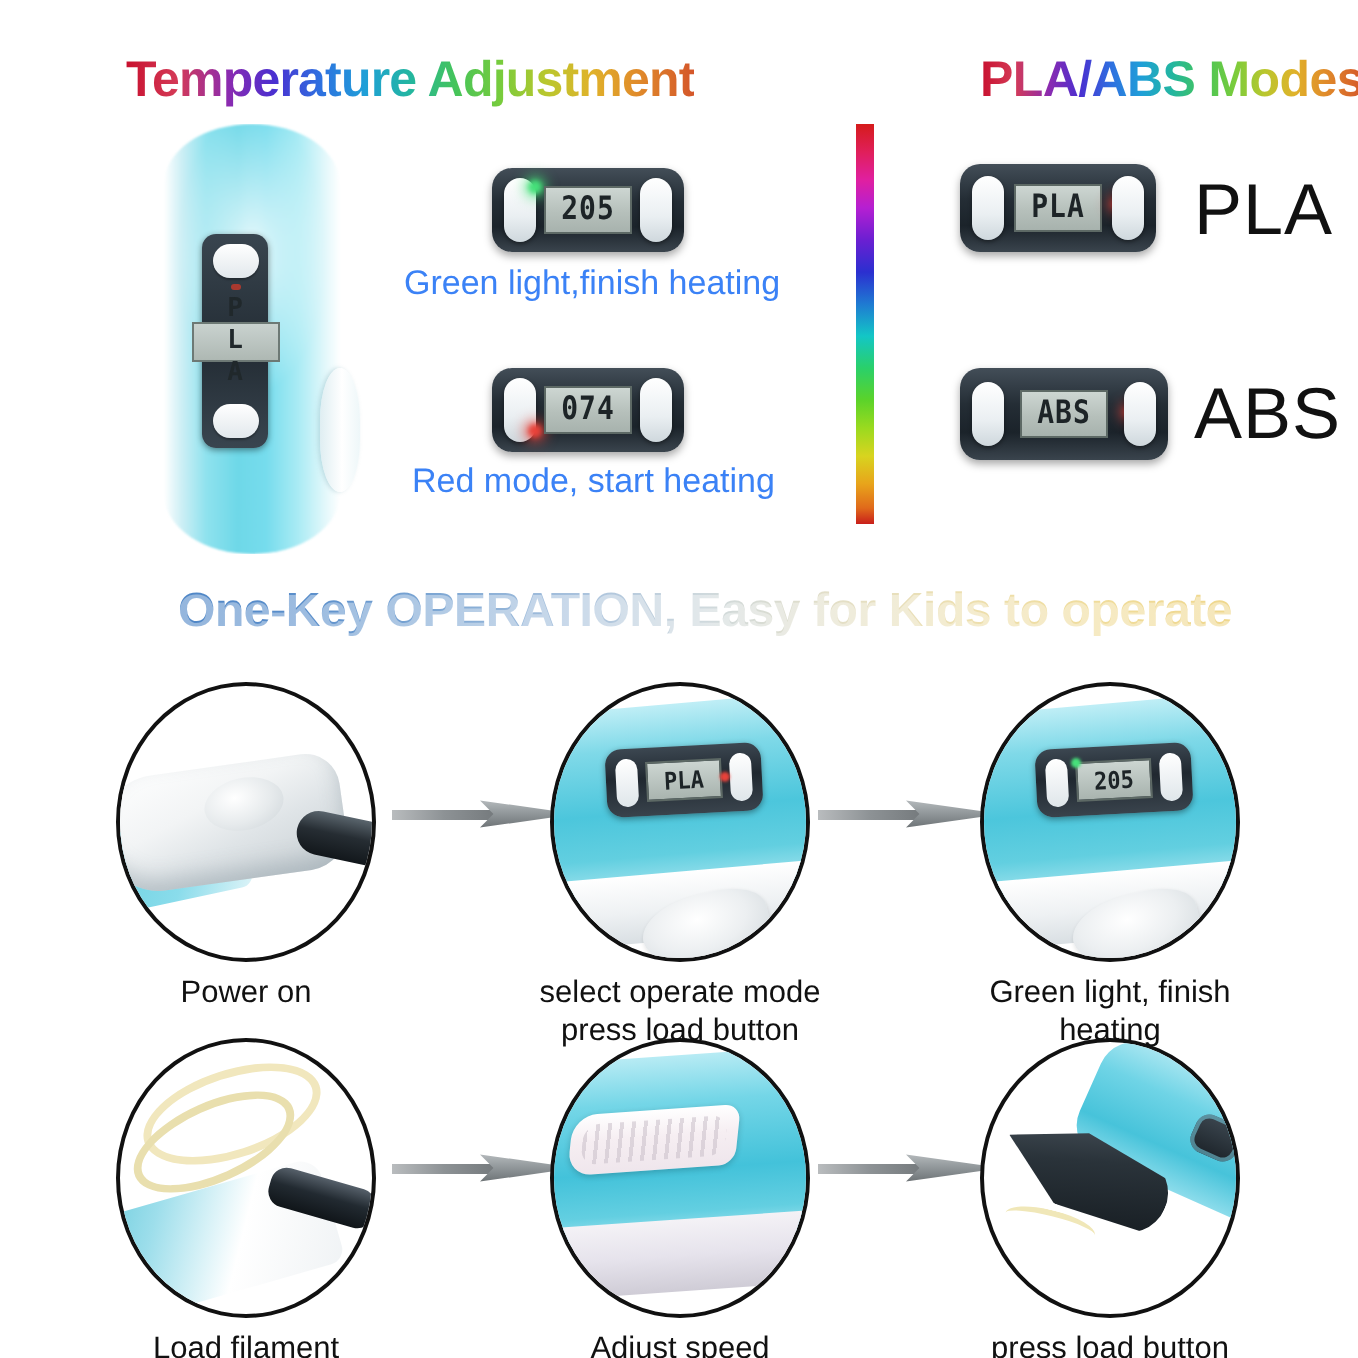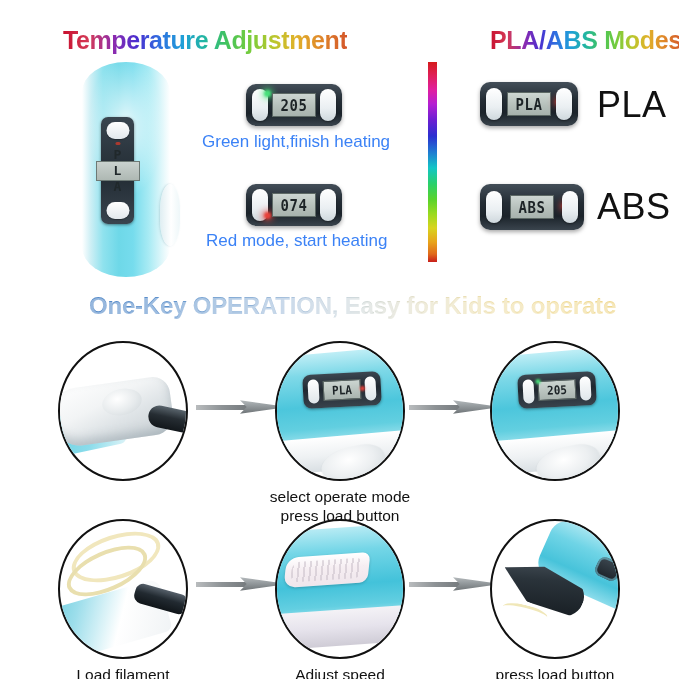--- a/index.html
+++ b/index.html
@@ -421,20 +421,21 @@
 
 <div class="step" style="left:48px; top:341px;">
   <div class="bubble">
     <div class="art a1">
       <div class="teal"></div>
         <div class="tail"></div>
         <div class="cap"></div>
         <div class="plug"></div>
     </div>
   </div>
+  <div class="step-caption">Power on</div>
 </div>
 
 <div class="arrow" style="left:196px; top:396px;">
   <div class="shaft"></div>
     <div class="head"></div>
 </div>
 
 <div class="step" style="left:265px; top:341px;">
   <div class="bubble">
     <div class="art a2">
@@ -469,20 +470,21 @@
       <div class="mini-module">
         <div class="mb"></div>
         <div class="ml">
           <span>205</span>
         </div>
         <div class="mini-led" style="background:#46e07a; left:18px; top:5px;"></div>
         <div class="mb"></div>
       </div>
     </div>
   </div>
+  <div class="step-caption">Green light, finish heating</div>
 </div>
 
 <div class="step" style="left:48px; top:519px;">
   <div class="bubble">
     <div class="art a4">
       <div class="fil1"></div>
         <div class="fil2"></div>
       <div class="pen-wedge"></div>
         <div class="nozzle"></div>
     </div>

